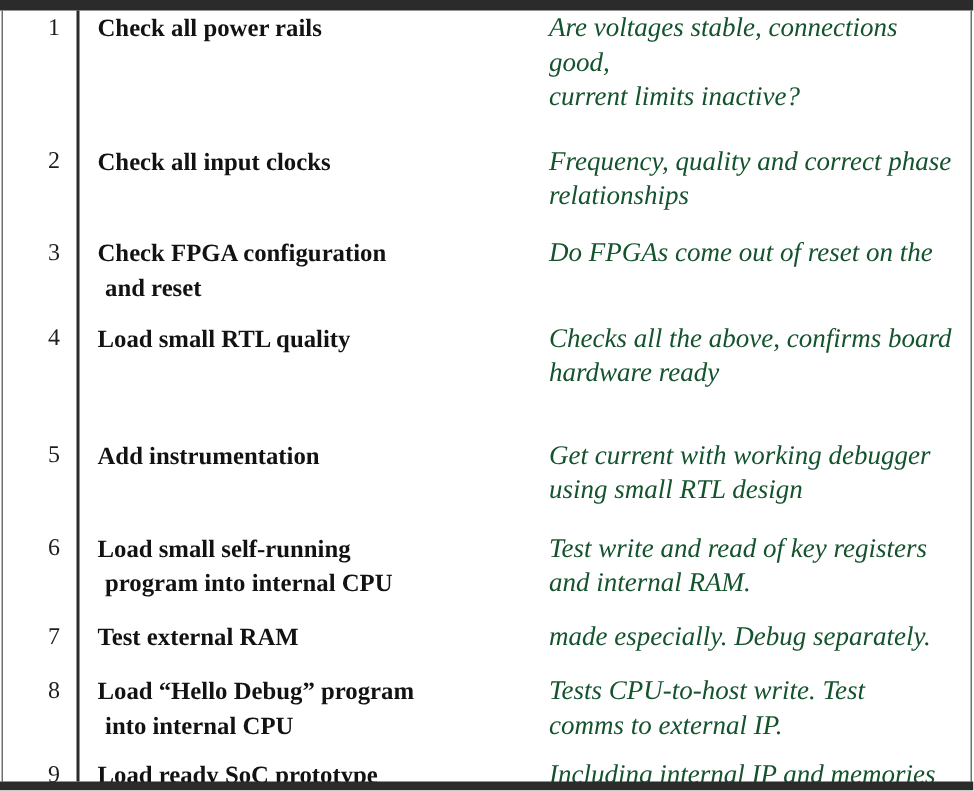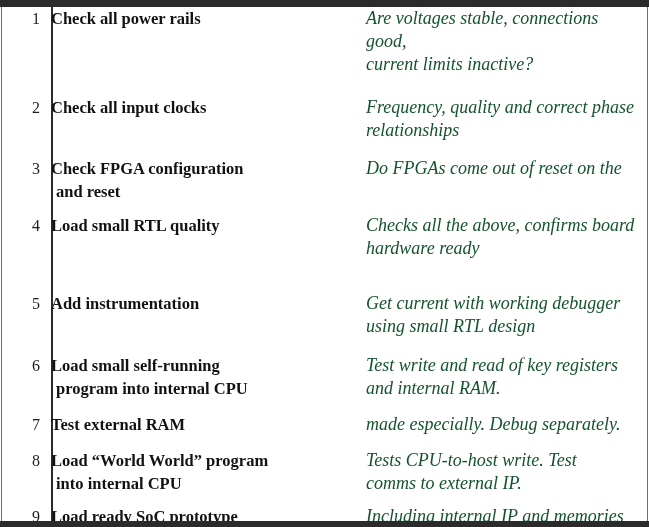--- a/index.html
+++ b/index.html
@@ -93,21 +93,21 @@
     line-height: 23px;
     font-weight: normal;
     font-style: normal;
     color: #1e1e1e;
   }
 
   .cell-task {
     flex: 0 0 307px;
     width: 307px;
     box-sizing: border-box;
-    padding-left: 0;
+    padding-left: 14px;
     font-size: 16.5px;
     line-height: 23px;
     font-weight: bold;
     color: #121212;
   }
 
   .cell-desc {
     flex: 1 1 auto;
     box-sizing: border-box;
     padding-left: 8px;
@@ -167,21 +167,21 @@
         <div class="cell-task"><span>Load small self-running</span><span class="line2">program into internal CPU</span></div>
         <div class="cell-desc"><span>Test write and read of key registers</span><span class="line2">and internal RAM.</span></div>
       </div>
       <div class="table-row" style="margin-bottom: 13px;">
         <div class="cell-num">7</div>
         <div class="cell-task"><span>Test external RAM</span></div>
         <div class="cell-desc"><span class="line2">made especially. Debug separately.</span></div>
       </div>
       <div class="table-row" style="margin-bottom: 10px;">
         <div class="cell-num">8</div>
-        <div class="cell-task"><span>Load “World World” program</span><span class="line2">into internal CPU</span></div>
+        <div class="cell-task"><span>Load “Hello Debug” program</span><span class="line2">into internal CPU</span></div>
         <div class="cell-desc"><span>Tests CPU-to-host write. Test</span><span class="line2">comms to external IP.</span></div>
       </div>
       <div class="table-row" style="margin-bottom: 8px;">
         <div class="cell-num">9</div>
         <div class="cell-task"><span>Load ready SoC prototype</span></div>
         <div class="cell-desc"><span>Including internal IP and memories</span></div>
       </div>
     </div>
 
   <div class="rule-bottom"></div>

